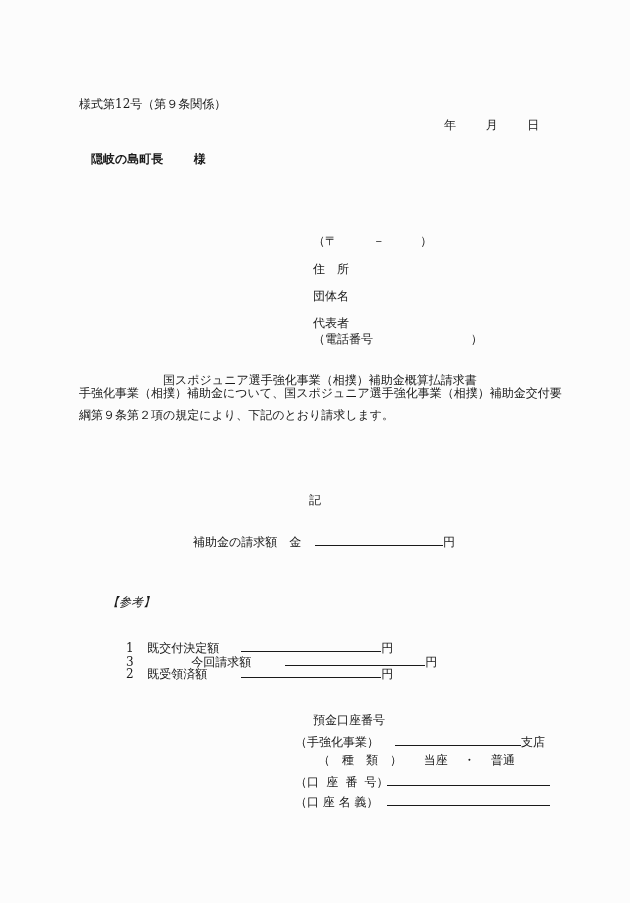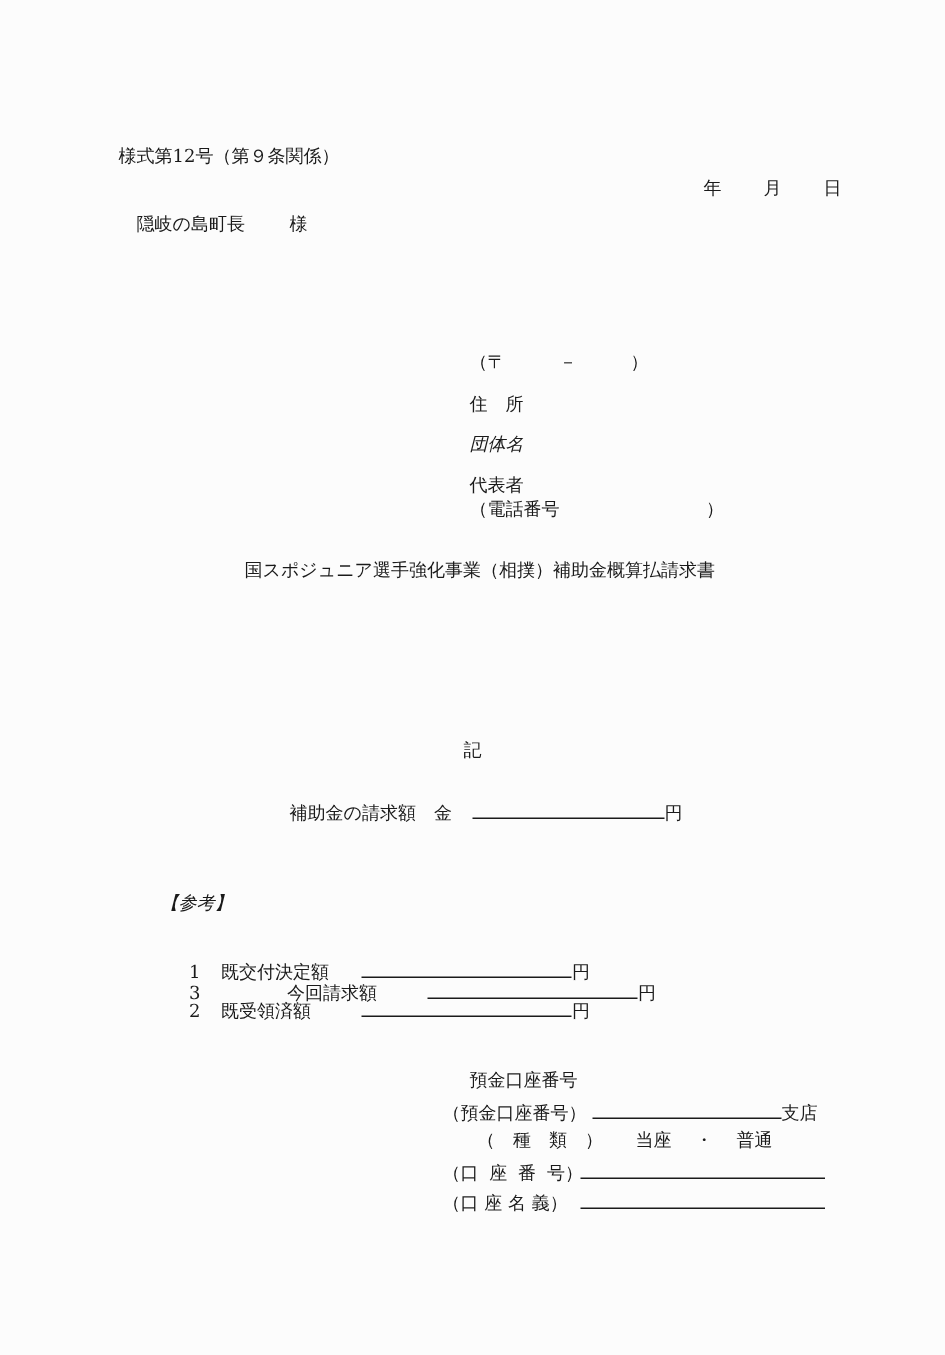--- a/index.html
+++ b/index.html
@@ -35,53 +35,55 @@
       width: 475px;
       line-height: 21.5px;
       white-space: nowrap;
     }
   </style>
 </head>
 <body>
 
 <div class="abs" style="left:79px; top:97px;">様式第12号（第９条関係）</div>
 
-<div class="abs" style="left:469px; top:118px;font-family:Liberation Serif, serif;">
+<div class="abs" style="left:444px; top:118px;">
   <span>年</span>
   <span class="sp" style="width:22px;"></span>
   <span>月</span>
   <span class="sp" style="width:22px;"></span>
   <span>日</span>
 </div>
 
-<div class="abs" style="left:91px; top:142px;">
+<div class="abs" style="left:91px; top:152px;font-weight:bold;">
   <span>隠岐の島町長</span>
   <span class="sp" style="width:22px;"></span>
   <span>様</span>
 </div>
 
 <div class="abs" style="left:313px; top:234px;">
   <span>（〒</span>
   <span class="sp" style="width:28px;"></span>
   <span>－</span>
   <span class="sp" style="width:28px;"></span>
   <span>）</span>
 </div>
 <div class="abs" style="left:313px; top:262px;">住　所</div>
-<div class="abs" style="left:313px; top:289px;font-style:italic;">団体名</div>
+<div class="abs" style="left:313px; top:289px;">団体名</div>
 <div class="abs" style="left:313px; top:316px;">代表者</div>
 <div class="abs" style="left:313px; top:332px;">
   <span>（電話番号</span>
   <span class="sp" style="width:90px;"></span>
   <span>）</span>
 </div>
 
 <div class="abs" style="left:163px; top:373px;">国スポジュニア選手強化事業（相撲）補助金概算払請求書</div>
 
 <div class="para">
+  <div>手強化事業（相撲）補助金について、国スポジュニア選手強化事業（相撲）補助金交付要</div>
+  <div>綱第９条第２項の規定により、下記のとおり請求します。</div>
 </div>
 
 <div class="abs" style="left:309px; top:493px;">記</div>
 
 <div class="abs" style="left:193px; top:533px;">
   <span>補助金の請求額　金</span>
   <span class="sp" style="width:6px;"></span>
   <span class="uline" style="width:128px;"></span><span>円</span>
 </div>
 
@@ -99,21 +101,21 @@
 </div>
 <div class="abs" style="left:126px; top:653px;">
   <span>3</span>
   <span class="sp" style="width:6px;"></span>
   <span class="sp" style="width:94px;margin-left:44px;">今回請求額</span><span class="uline" style="width:140px;"></span><span>円</span>
 </div>
 
 <div class="abs" style="left:313px; top:713px;">預金口座番号</div>
 
 <div class="abs" style="left:295px; top:733px;">
-  <span class="sp" style="width:100px;">（預金口座番号）</span><span class="uline" style="width:126px;"></span><span>支店</span>
+  <span class="sp" style="width:100px;">（手強化事業）</span><span class="uline" style="width:126px;"></span><span>支店</span>
 </div>
 
 <div class="abs" style="left:318px; top:753px;">
   <span>（　種　類　）</span>
   <span class="sp" style="width:14px;"></span>
   <span>当座</span>
   <span class="sp" style="width:8px;"></span>
   <span>・</span>
   <span class="sp" style="width:8px;"></span>
   <span>普通</span>

